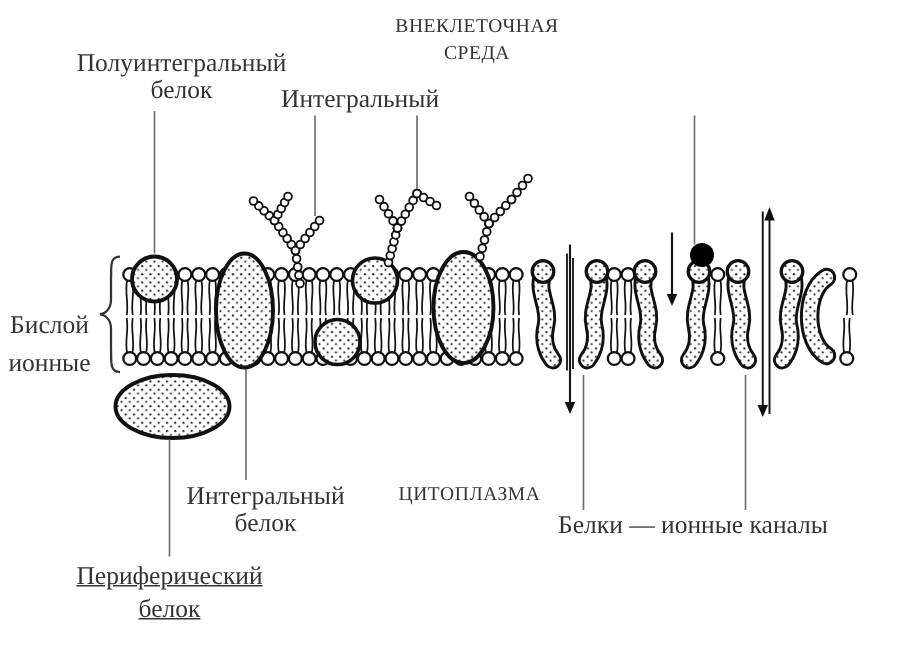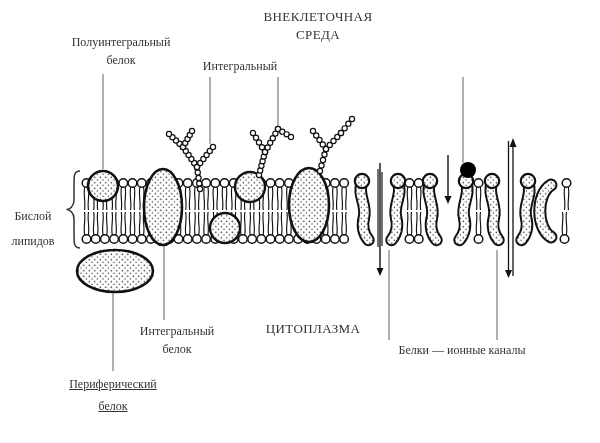--- a/index.html
+++ b/index.html
@@ -1,20 +1,20 @@
 <!DOCTYPE html>
 <html><head>
 <meta charset="utf-8">
 <style>
   html,body{margin:0;padding:0;background:#ffffff;}
   .stage{position:relative;width:600px;height:443px;background:#fff;overflow:hidden;
          font-family:"Liberation Serif","DejaVu Serif",serif;}
   .stage svg{position:absolute;left:0;top:0;}
   .lbl{position:absolute;transform:translateX(-50%);text-align:center;white-space:nowrap;
-       font-size:12px;line-height:18px;color:#333;}
+       font-size:17px;line-height:18px;color:#333;}
   .lbl span{display:block;}
   .lbl.caps{font-size:13px;letter-spacing:.4px;}
   .lbl.wide{line-height:25px;margin-top:21px;}
   .lbl.mid{line-height:22px;text-decoration:underline;}
 </style>
 </head>
 <body>
 
 <div class="stage">
 
@@ -367,21 +367,21 @@
   </div>
   <div class="lbl" style="left:121px;top:33px">
     <span>Полуинтегральный</span>
     <span>белок</span>
   </div>
   <div class="lbl" style="left:240px;top:57px">
     <span>Интегральный</span>
   </div>
   <div class="lbl wide" style="left:33px;top:183px">
     <span>Бислой</span>
-    <span>липидов</span>
+    <span>ионные</span>
   </div>
   <div class="lbl" style="left:177px;top:322px">
     <span>Интегральный</span>
     <span>белок</span>
   </div>
   <div class="lbl caps" style="left:313px;top:320px">
     <span>ЦИТОПЛАЗМА</span>
   </div>
   <div class="lbl" style="left:462px;top:341px">
     <span>Белки — ионные каналы</span>

